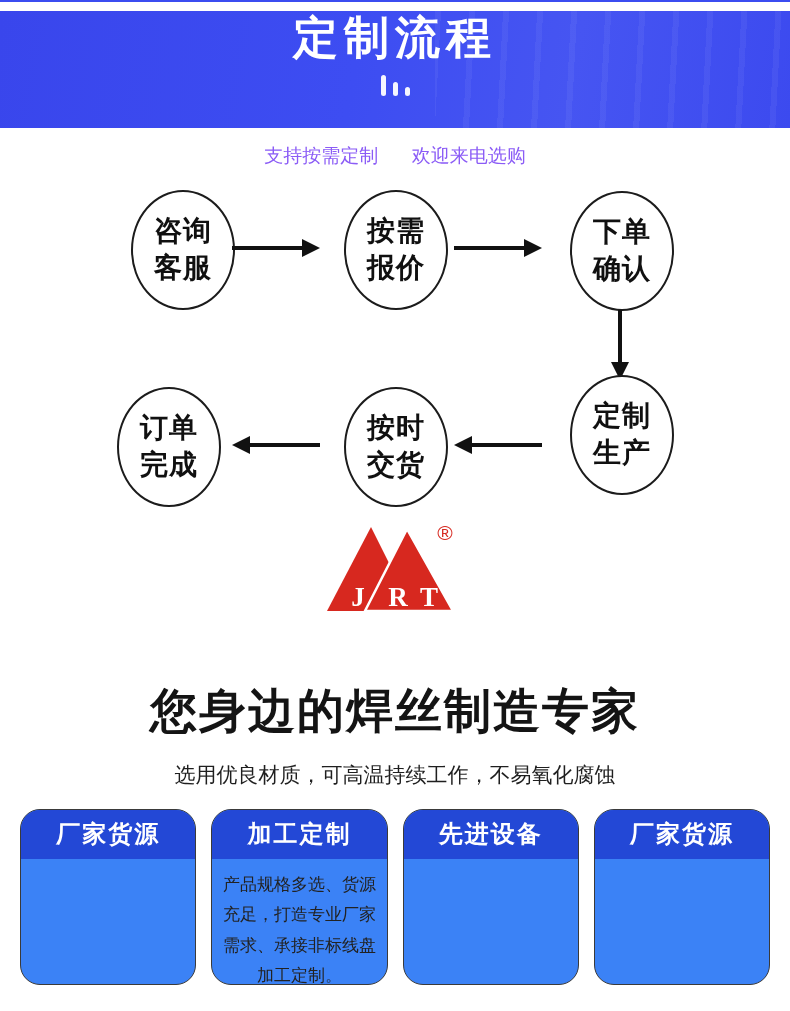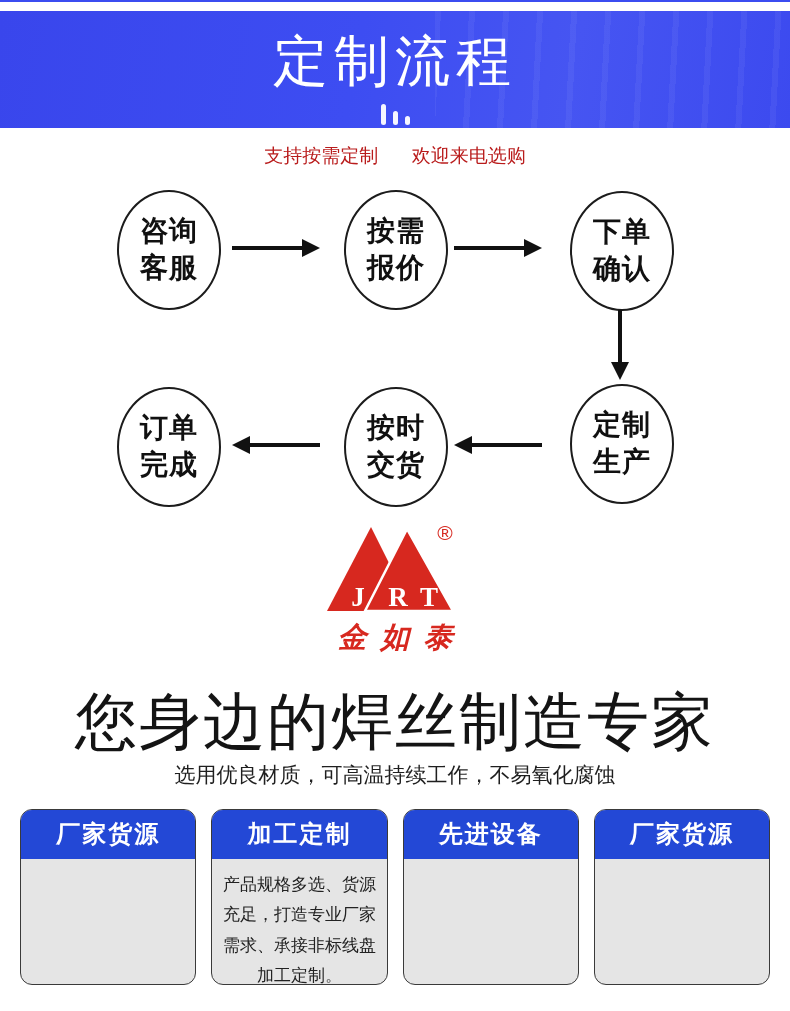--- a/index.html
+++ b/index.html
@@ -13,65 +13,65 @@
   .banner{
     position:absolute;top:11px;left:0;width:790px;height:117px;
     background:linear-gradient(100deg,#3946ec 0%,#3d4df2 45%,#4655f2 72%,#3c4aef 100%);
   }
   .banner::after{
     content:"";position:absolute;right:0;top:0;width:45%;height:100%;
     background:repeating-linear-gradient(93deg,rgba(255,255,255,0.05) 0 6px,rgba(255,255,255,0) 6px 34px);
     pointer-events:none;
   }
   .banner-title{
-    margin-top:20px;text-align:center;color:#ffffff;font-size:55px;font-weight:normal;
+    margin-top:2px;text-align:center;color:#ffffff;font-size:45px;font-weight:bold;
     letter-spacing:6px;line-height:1.1;position:relative;z-index:2;
   }
   .banner-bars{display:flex;justify-content:center;align-items:flex-end;gap:7px;margin-top:12px;position:relative;z-index:2;}
   .banner-bars .bar{width:5px;border-radius:3px;background:rgba(255,255,255,0.95);}
   .bar.b1{height:21px;} .bar.b2{height:14px;} .bar.b3{height:9px;}
   
-  .tagline{position:absolute;top:143px;left:0;width:790px;text-align:center;font-size:19px;color:#b91c1c;}
+  .tagline{position:absolute;top:143px;left:0;width:790px;text-align:center;font-size:19px;color:#8b5cf6;}
   .tagline span{margin:0 14px;}
   
   .circle{
     position:absolute;width:100px;height:116px;border:2px solid #1c1c1c;border-radius:50%;
     background:#fff;display:flex;align-items:center;justify-content:center;
     font-size:28px;font-weight:bold;color:#101010;text-align:center;
     white-space:pre-line;line-height:1.32;letter-spacing:1px;
   }
-  .c1{left:117px;top:190px;} .c2{left:344px;top:190px;} .c3{left:570px;top:191px;}
-  .c4{left:570px;top:384px;} .c5{left:344px;top:387px;text-align:center;} .c6{left:117px;top:387px;}
+  .c1{left:131px;top:190px;} .c2{left:344px;top:190px;} .c3{left:570px;top:191px;}
+  .c4{left:570px;top:375px;} .c5{left:344px;top:387px;text-align:center;} .c6{left:117px;top:387px;}
   
   .arrow-h{position:absolute;display:flex;align-items:center;}
   .arrow-h .line{width:70px;height:4px;background:#111;}
   .arrow-h .head-r{width:0;height:0;border-left:18px solid #111;border-top:9px solid transparent;border-bottom:9px solid transparent;}
   .arrow-h .head-l{width:0;height:0;border-right:18px solid #111;border-top:9px solid transparent;border-bottom:9px solid transparent;}
   .a1{left:232px;top:239px;} .a2{left:454px;top:239px;}
   .a3{left:454px;top:436px;} .a4{left:232px;top:436px;}
   .arrow-v{position:absolute;left:611px;top:310px;display:flex;flex-direction:column;align-items:center;width:18px;}
   .arrow-v .vline{width:4px;height:52px;background:#111;}
   .arrow-v .head-d{width:0;height:0;border-top:18px solid #111;border-left:9px solid transparent;border-right:9px solid transparent;}
   
   .logo{position:absolute;top:518px;left:0;width:790px;text-align:center;}
   .logo svg{display:block;margin:0 auto;}
   .brand-name{
     margin-top:0px;color:#d7281f;font-size:29px;font-weight:bold;font-style:italic;
     font-family:"Liberation Serif", serif;letter-spacing:14px;text-indent:14px;
   }
   
   .expert-title{
     position:absolute;top:680px;left:0;width:790px;text-align:center;
-    font-size:62px;font-weight:400;color:#141414;letter-spacing:2px;
+    font-size:47px;font-weight:700;color:#141414;letter-spacing:2px;
   }
   .expert-subtitle{position:absolute;top:761px;left:0;width:790px;text-align:center;font-size:21px;color:#1f1f1f;}
   
   .cards{position:absolute;top:809px;left:20px;width:750px;display:flex;gap:15px;}
   .card{
-    flex:1;height:176px;background:#e5e5e5;border:1px solid #3a3a3a;border-radius:12px;
+    flex:1;height:176px;background:#3b82f6;border:1px solid #3a3a3a;border-radius:20px;
     overflow:hidden;box-sizing:border-box;
   }
   .card-title{
     background:#2348d6;color:#fff;text-align:center;font-size:24px;font-weight:bold;
     letter-spacing:2px;padding:8px 0 9px 0;
   }
   .card-body{
     padding:11px 4px 0 4px;text-align:center;font-size:17px;color:#222;
     line-height:1.78;white-space:pre-line;
   }
@@ -130,21 +130,20 @@
 
 <div class="logo">
   <svg width="150" height="100" viewBox="0 0 150 100">
     <polygon points="51,9 93,93 7,93" fill="#d7281f"></polygon>
     <polygon points="87,11 133,93 45,93" fill="#d7281f" stroke="#ffffff" stroke-width="2.5"></polygon>
     <text x="38" y="88" text-anchor="middle" font-family="Liberation Serif, serif" font-size="27" font-weight="bold" fill="#ffffff">J</text>
     <text x="78" y="88" text-anchor="middle" font-family="Liberation Serif, serif" font-size="27" font-weight="bold" fill="#ffffff">R</text>
     <text x="109" y="88" text-anchor="middle" font-family="Liberation Serif, serif" font-size="27" font-weight="bold" fill="#ffffff">T</text>
     <text x="125" y="22" text-anchor="middle" font-family="Liberation Sans, sans-serif" font-size="21" fill="#d7281f">®</text>
   </svg>
-  <div class="brand-name">金如泰</div>
 </div>
 
 <div class="expert-title">您身边的焊丝制造专家</div>
 <div class="expert-subtitle">选用优良材质，可高温持续工作，不易氧化腐蚀</div>
 
 <div class="cards">
   <div class="card">
     <div class="card-title">厂家货源</div>
   </div>
   <div class="card">

